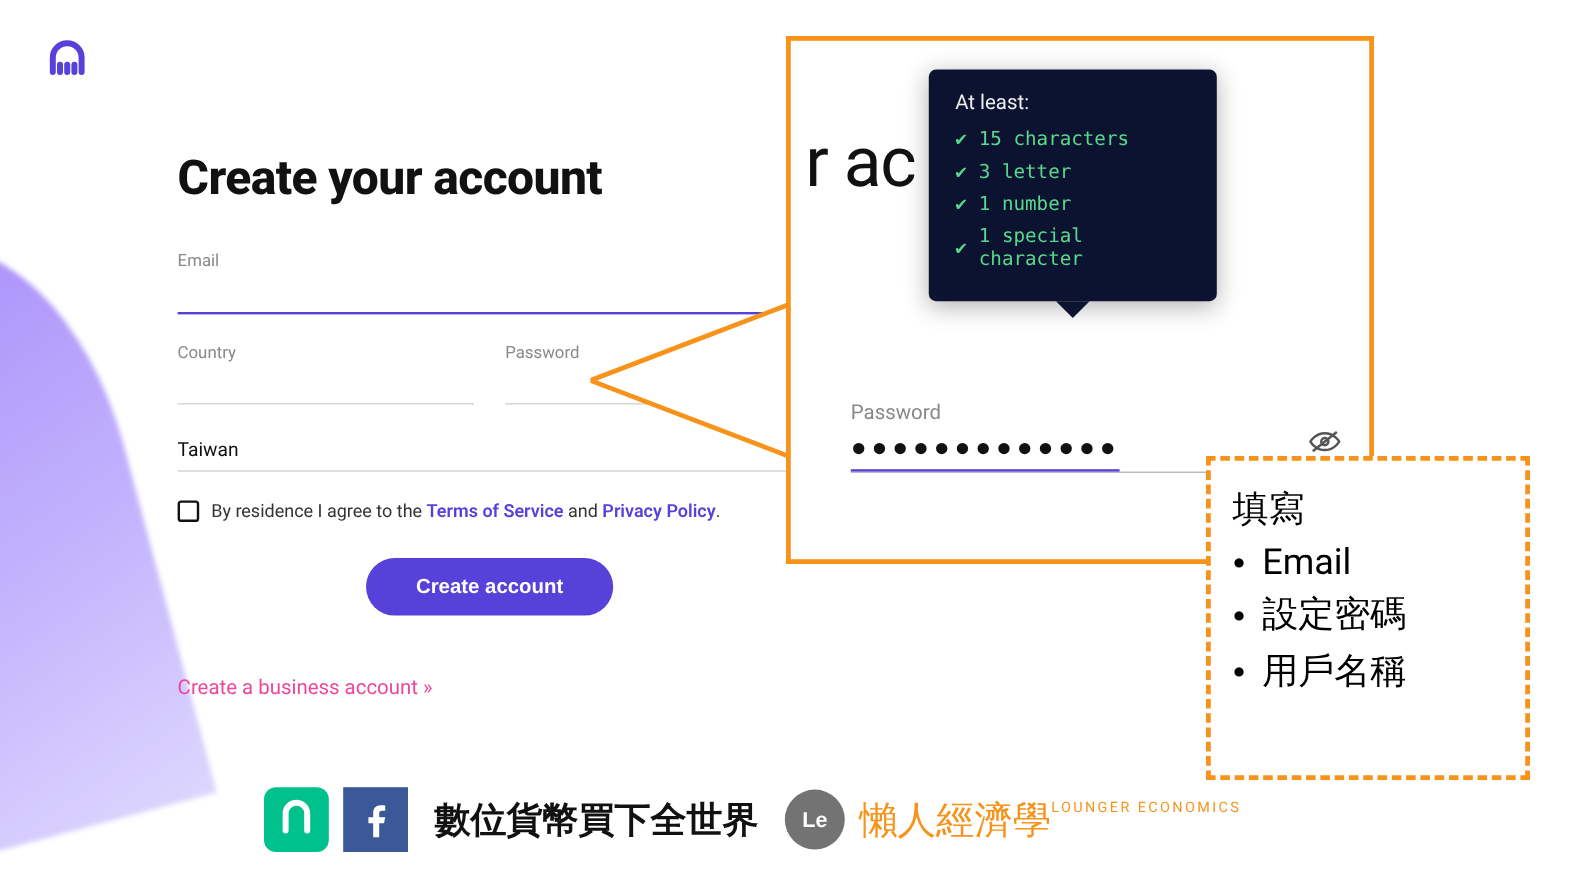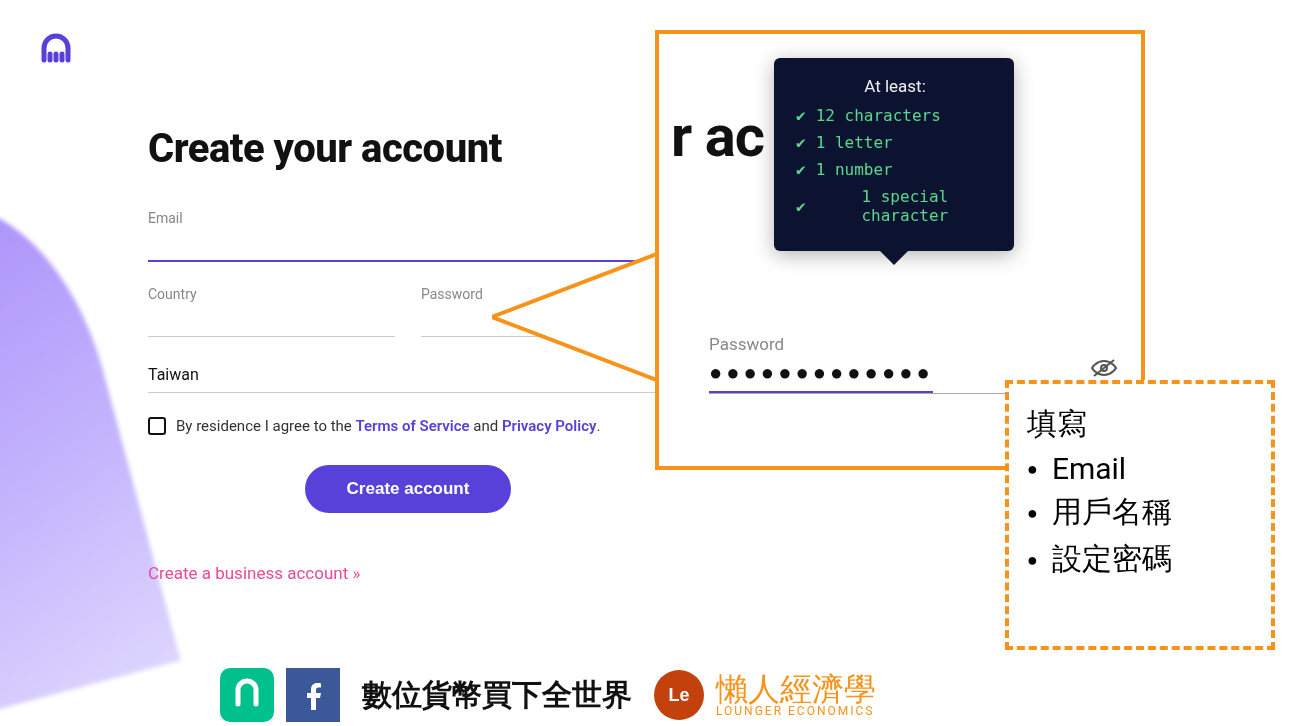--- a/index.html
+++ b/index.html
@@ -134,37 +134,36 @@
     left: 492px;
     top: 252px;
   }
   .arrow svg { display:block; }
 
   .callout-heading {
     position: absolute;
     top: 68px;
     left: 12px;
     font-size: 58px;
-    font-weight: 700;
+    font-weight: 400;
     color: #111;
     letter-spacing: -1px;
   }
 
   
   .tooltip {
     position: absolute;
     top: 24px;
     left: 115px;
     width: 240px;
     background: #0c1330;
     color: #fff;
     border-radius: 6px;
     padding: 18px 20px 18px 22px;
     box-shadow: 0 4px 20px rgba(0,0,0,0.3);
-    text-align: center;
   }
   .tooltip::after {
     content: "";
     position: absolute;
     bottom: -14px;
     left: 50%;
     transform: translateX(-50%);
     border: 14px solid transparent;
     border-top-color: #0c1330;
     border-bottom: none;
@@ -243,21 +242,21 @@
   }
   .dashed-box li::before {
     content: "●";
     font-size: 18px;
   }
 
   
   .footer {
     position: absolute;
     left: 220px;
-    bottom: 4px;
+    bottom: 16px;
     display: flex;
     align-items: center;
     gap: 12px;
   }
   .logo-green {
     width: 54px; height: 54px;
     background: #00c08b;
     border-radius: 10px;
     display:flex;align-items:center;justify-content:center;
   }
@@ -267,29 +266,28 @@
     display:flex;align-items:center;justify-content:center;
   }
   .footer-text {
     font-size: 30px;
     font-weight: 600;
     color: #111;
     margin: 0 10px;
   }
   .logo-le {
     width: 50px; height: 50px;
-    background: #c2410c;
+    background: #737373;
     border-radius: 50%;
     display:flex;align-items:center;justify-content:center;
     color:#fff;
     font-weight:700;
   }
   .le-text {
     display:flex;
-    flex-direction:column;
     line-height:1;
   }
   .le-text .cn { font-size: 32px; color:#f7931a; font-weight:500; }
   .le-text .en { font-size: 12px; color:#f7931a; letter-spacing:2px; }
 </style>
 </head>
 <body>
 
 <div class="bg-wave"></div>
 
@@ -350,25 +348,25 @@
   </svg>
 </div>
 
 <div class="callout-box">
   <div class="callout-heading">r ac</div>
 
   <div class="tooltip">
     <div class="tooltip-title">At least:</div>
     <div class="tooltip-item">
         <span class="check">✔</span>
-        <span>12 characters</span>
+        <span>15 characters</span>
       </div>
     <div class="tooltip-item">
         <span class="check">✔</span>
-        <span>1 letter</span>
+        <span>3 letter</span>
       </div>
     <div class="tooltip-item">
         <span class="check">✔</span>
         <span>1 number</span>
       </div>
     <div class="tooltip-item">
         <span class="check">✔</span>
         <span>1 special character</span>
       </div>
   </div>
@@ -387,24 +385,24 @@
   </div>
 </div>
 
 <div class="dashed-box">
   <h3>填寫</h3>
   <ul>
     <li>
         <span>Email</span>
       </li>
     <li>
-        <span>用戶名稱</span>
+        <span>設定密碼</span>
       </li>
     <li>
-        <span>設定密碼</span>
+        <span>用戶名稱</span>
       </li>
   </ul>
 </div>
 
 <div class="footer">
   <div class="logo-green">
     <svg width="34" height="34" viewBox="0 0 34 34">
         <path d="M8 26 V12 a9 9 0 0 1 18 0 V26" fill="none" stroke="#fff" stroke-width="5" stroke-linecap="round"></path>
       </svg>
   </div>

